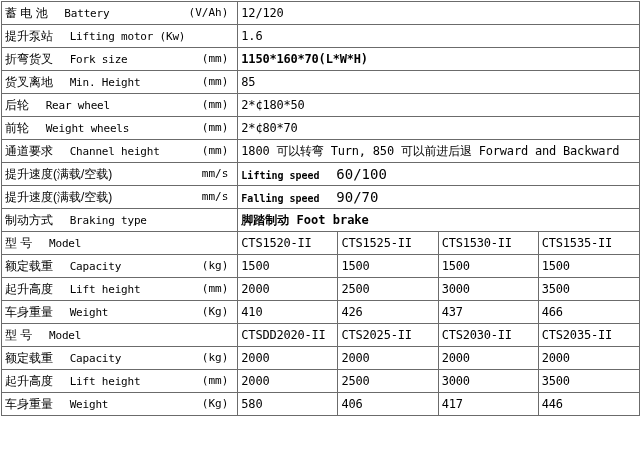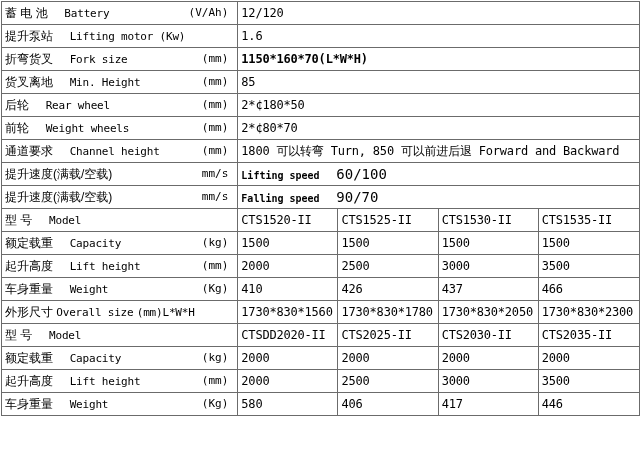--- a/index.html
+++ b/index.html
@@ -169,20 +169,28 @@
       <span class="cn">提升速度(满载/空载)</span>
       <span class="unit">mm/s</span>
     </td>
     <td colspan="4" class="valgrp">
       <span class="mono-b">Falling speed</span>
       <span class="sp"></span>
       <span class="mono-n">90/70</span>
     </td>
   </tr>
 
+  <tr>
+    <td class="lbl">
+      <span class="cn">制动方式</span>
+      <span class="sp"></span>
+      <span class="en">Braking type</span>
+    </td>
+    <td colspan="4" class="mono-b">脚踏制动 Foot brake</td>
+  </tr>
 
   <tr>
     <td class="lbl">
       <span class="cn">型  号</span>
       <span class="sp"></span>
       <span class="en">Model</span>
     </td>
     <td class="val">CTS1520-II</td>
     <td class="val">CTS1525-II</td>
     <td class="val">CTS1530-II</td>
@@ -221,31 +229,20 @@
       <span class="sp"></span>
       <span class="en">Weight</span>
       <span class="unit">(Kg)</span>
     </td>
     <td class="val">410</td>
     <td class="val">426</td>
     <td class="val">437</td>
     <td class="val">466</td>
   </tr>
 
-  <tr>
-    <td class="lbl">
-      <span class="cn">外形尺寸</span>
-      <span class="en">Overall size</span>
-      <span class="en">(mm)L*W*H</span>
-    </td>
-    <td class="val">1730*830*1560</td>
-    <td class="val">1730*830*1780</td>
-    <td class="val">1730*830*2050</td>
-    <td class="val">1730*830*2300</td>
-  </tr>
 
   <tr>
     <td class="lbl">
       <span class="cn">型  号</span>
       <span class="sp"></span>
       <span class="en">Model</span>
     </td>
     <td class="val">CTSDD2020-II</td>
     <td class="val">CTS2025-II</td>
     <td class="val">CTS2030-II</td>

